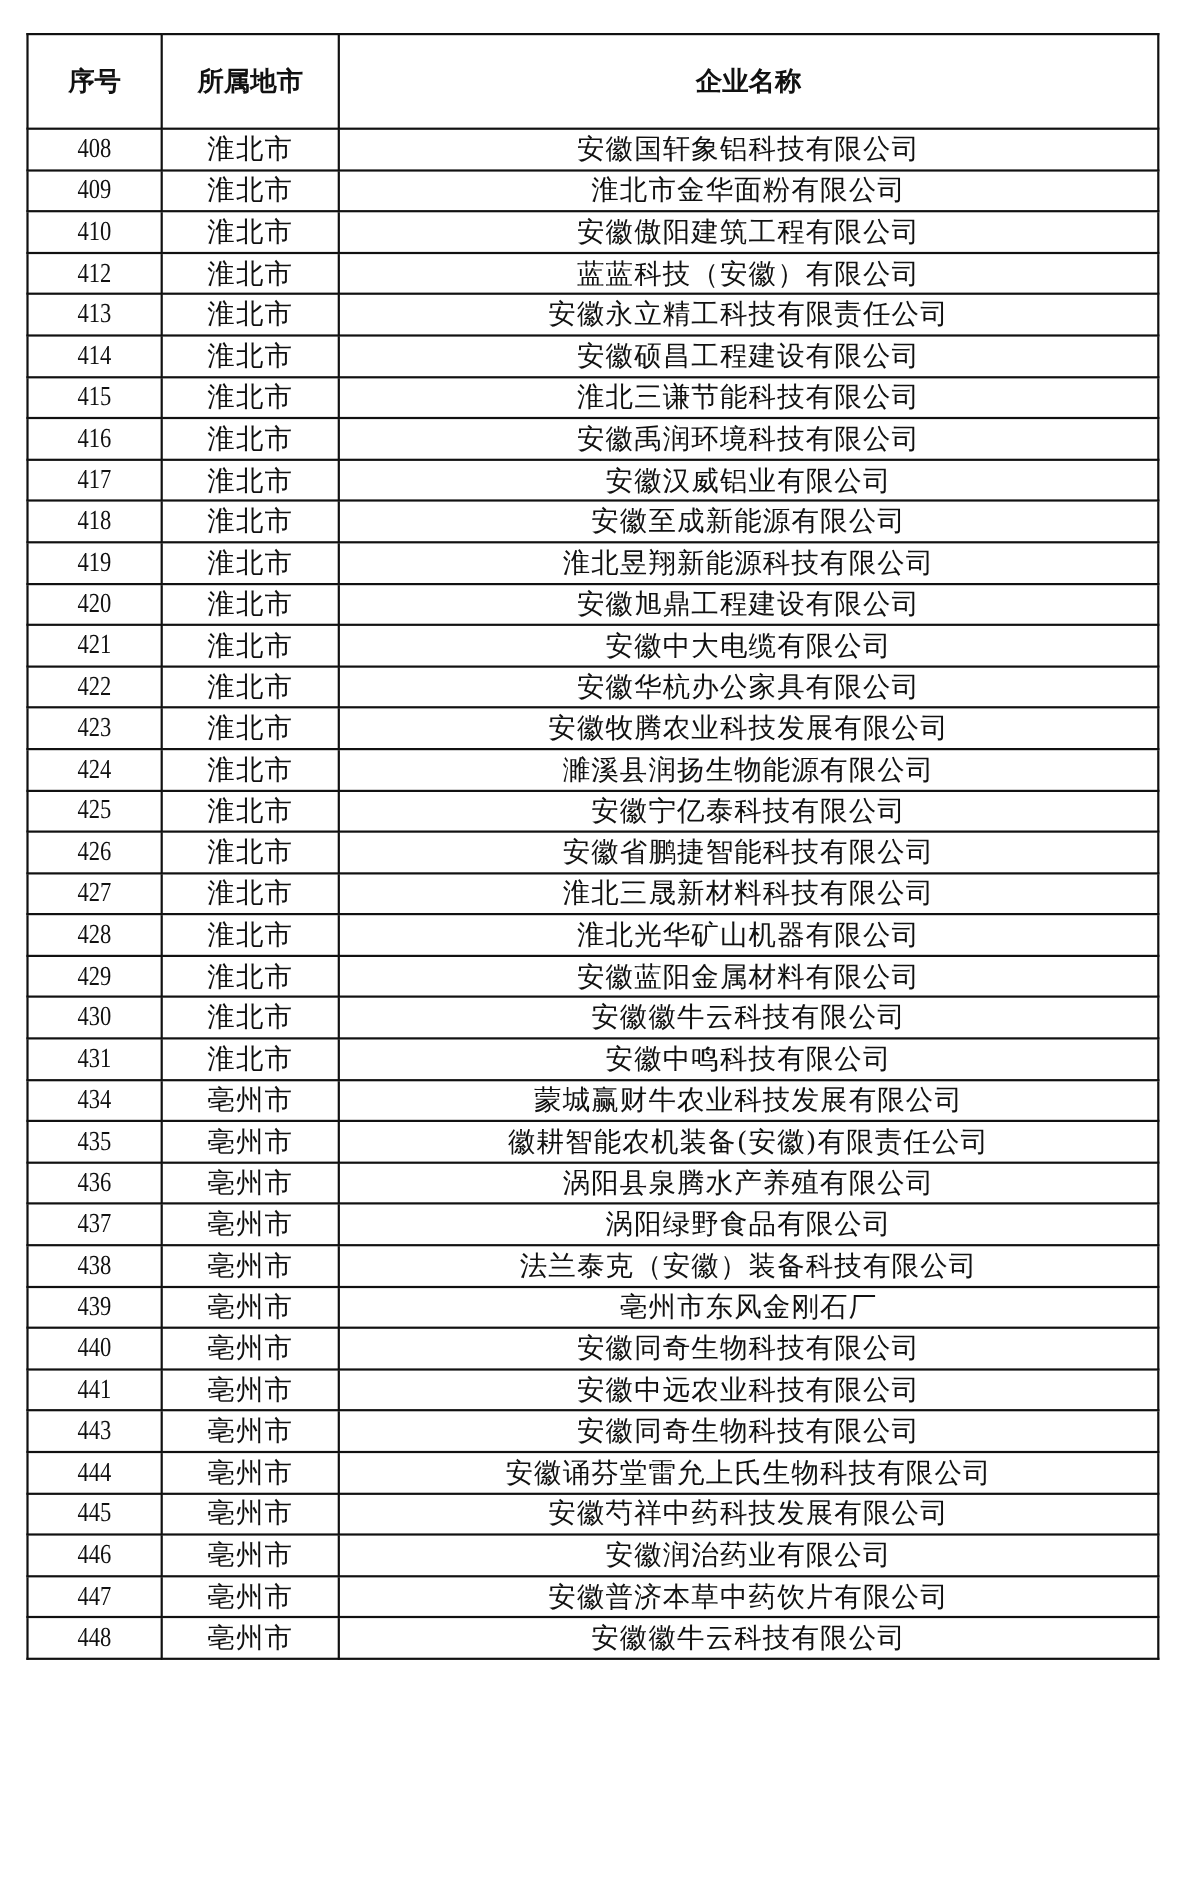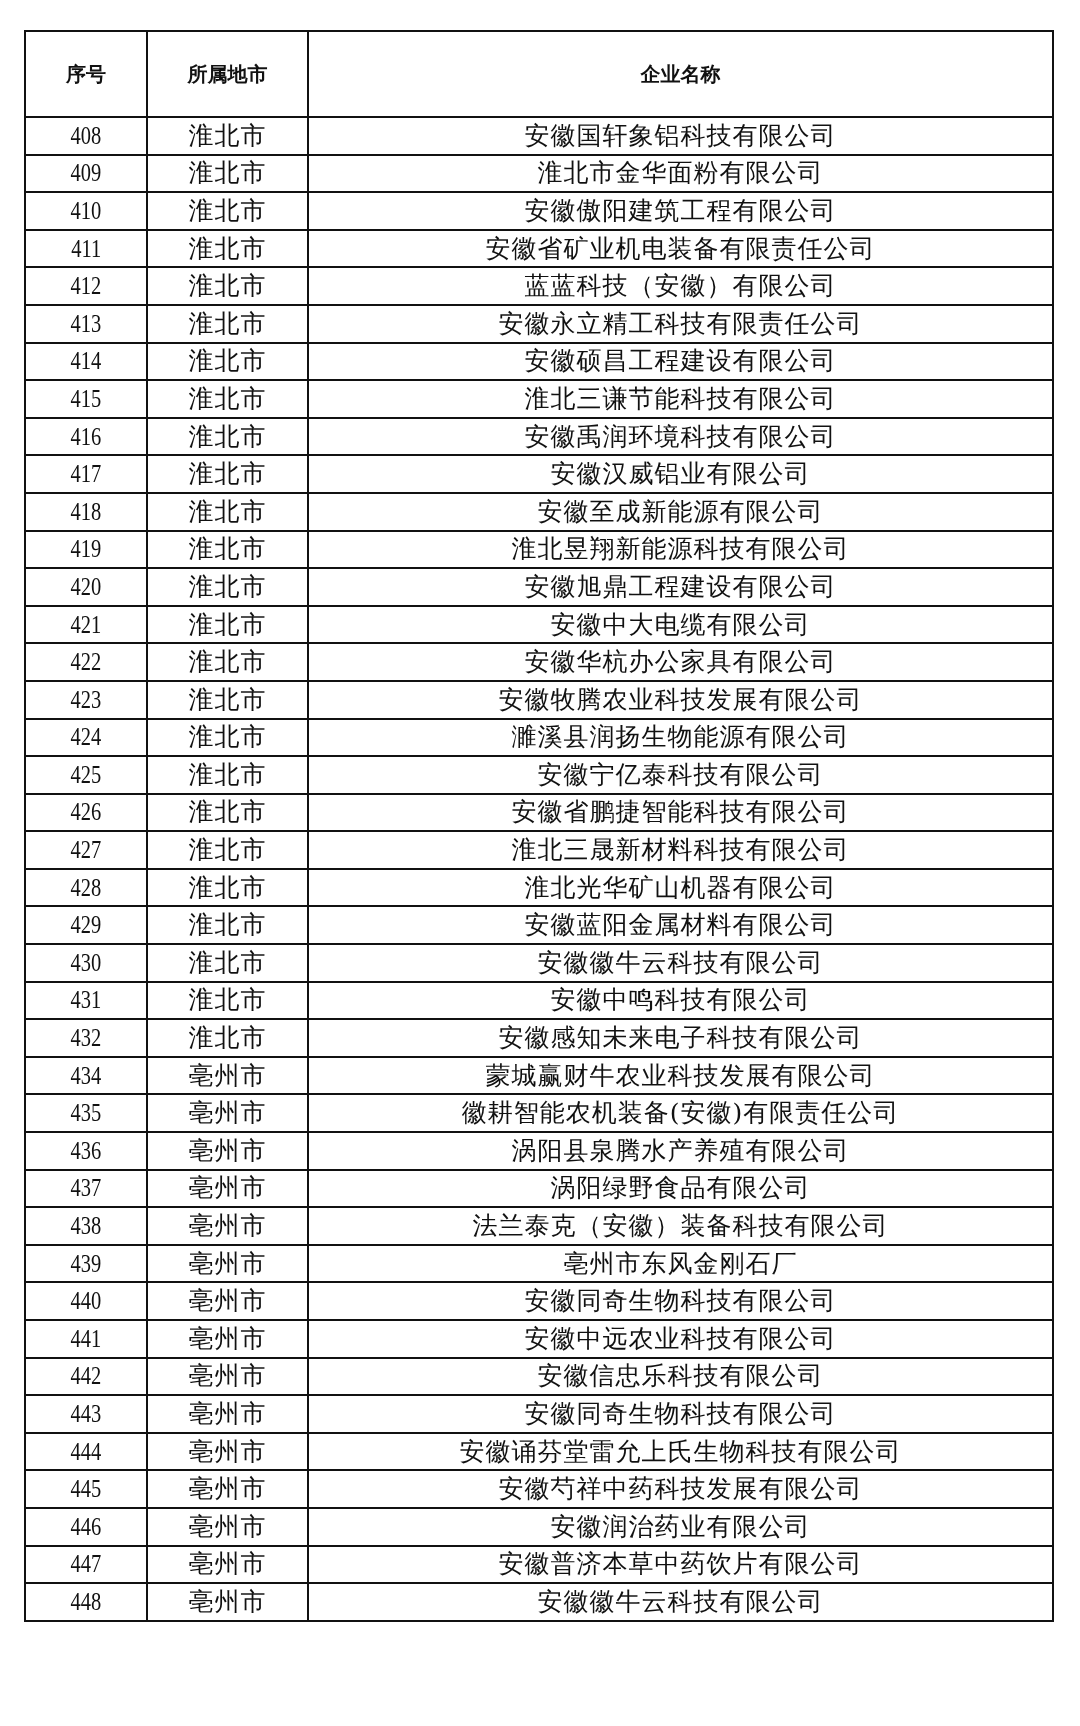--- a/index.html
+++ b/index.html
@@ -35,21 +35,21 @@
       text-align: center;
       vertical-align: middle;
       padding: 0;
       white-space: nowrap;
       overflow: hidden;
     }
     table.roster th {
       height: 84px;
       font-family: "DejaVu Sans", "Liberation Sans", sans-serif;
       font-weight: bold;
-      font-size: 20px;
+      font-size: 24px;
       letter-spacing: 0px;
     }
     table.roster td {
       height: 35.6px;
       font-size: 25px;
       line-height: 30px;
     }
     td.idx {
       font-family: "Liberation Serif", "DejaVu Serif", serif;
       font-size: 26px;
@@ -88,25 +88,20 @@
           <td class="idx"><span>409</span></td>
           <td class="city">淮北市</td>
           <td class="name">淮北市金华面粉有限公司</td>
         </tr>
         <tr>
           <td class="idx"><span>410</span></td>
           <td class="city">淮北市</td>
           <td class="name">安徽傲阳建筑工程有限公司</td>
         </tr>
         <tr>
-          <td class="idx"><span>411</span></td>
-          <td class="city">淮北市</td>
-          <td class="name">安徽省矿业机电装备有限责任公司</td>
-        </tr>
-        <tr>
           <td class="idx"><span>412</span></td>
           <td class="city">淮北市</td>
           <td class="name">蓝蓝科技（安徽）有限公司</td>
         </tr>
         <tr>
           <td class="idx"><span>413</span></td>
           <td class="city">淮北市</td>
           <td class="name">安徽永立精工科技有限责任公司</td>
         </tr>
         <tr>
@@ -193,25 +188,20 @@
           <td class="idx"><span>430</span></td>
           <td class="city">淮北市</td>
           <td class="name">安徽徽牛云科技有限公司</td>
         </tr>
         <tr>
           <td class="idx"><span>431</span></td>
           <td class="city">淮北市</td>
           <td class="name">安徽中鸣科技有限公司</td>
         </tr>
         <tr>
-          <td class="idx"><span>432</span></td>
-          <td class="city">淮北市</td>
-          <td class="name">安徽感知未来电子科技有限公司</td>
-        </tr>
-        <tr>
           <td class="idx"><span>434</span></td>
           <td class="city">亳州市</td>
           <td class="name">蒙城赢财牛农业科技发展有限公司</td>
         </tr>
         <tr>
           <td class="idx"><span>435</span></td>
           <td class="city">亳州市</td>
           <td class="name">徽耕智能农机装备(安徽)有限责任公司</td>
         </tr>
         <tr>
@@ -236,25 +226,20 @@
         </tr>
         <tr>
           <td class="idx"><span>440</span></td>
           <td class="city">亳州市</td>
           <td class="name">安徽同奇生物科技有限公司</td>
         </tr>
         <tr>
           <td class="idx"><span>441</span></td>
           <td class="city">亳州市</td>
           <td class="name">安徽中远农业科技有限公司</td>
-        </tr>
-        <tr>
-          <td class="idx"><span>442</span></td>
-          <td class="city">亳州市</td>
-          <td class="name">安徽信忠乐科技有限公司</td>
         </tr>
         <tr>
           <td class="idx"><span>443</span></td>
           <td class="city">亳州市</td>
           <td class="name">安徽同奇生物科技有限公司</td>
         </tr>
         <tr>
           <td class="idx"><span>444</span></td>
           <td class="city">亳州市</td>
           <td class="name">安徽诵芬堂雷允上氏生物科技有限公司</td>

